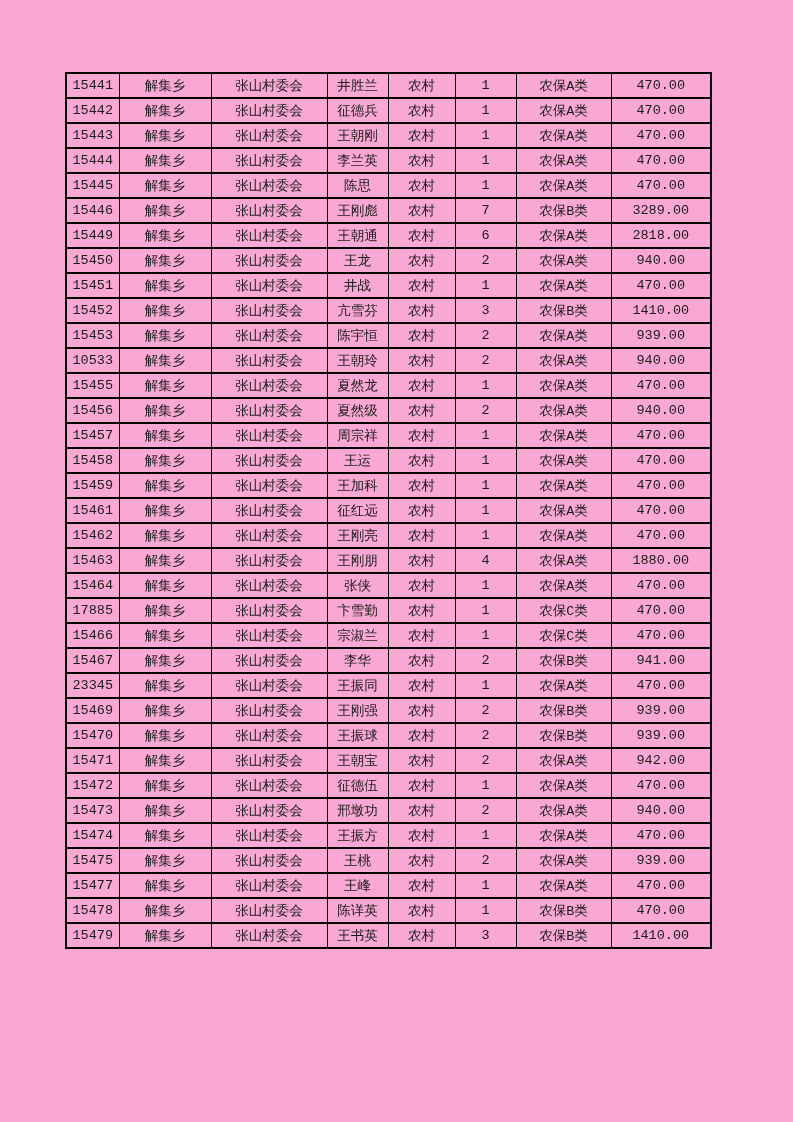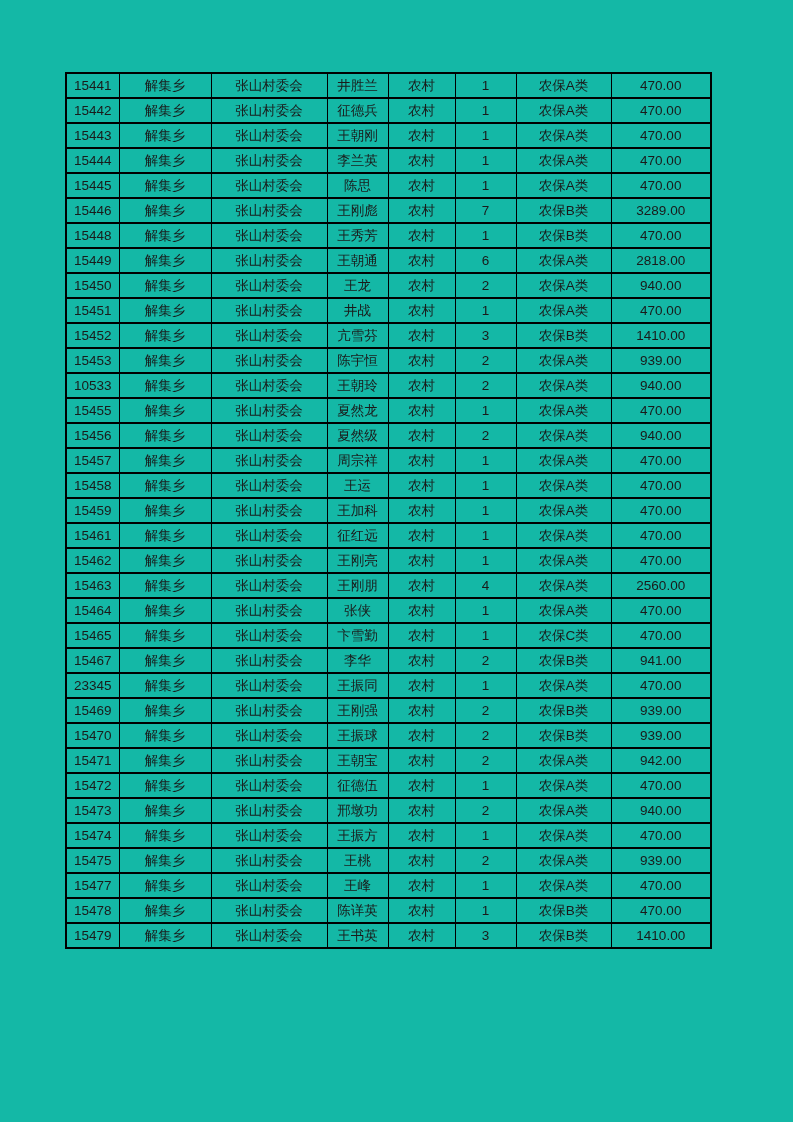--- a/index.html
+++ b/index.html
@@ -4,23 +4,23 @@
 <style>
   html, body {
     margin: 0;
     padding: 0;
     background: #ffffff;
   }
   .page {
     position: relative;
     width: 793px;
     height: 1122px;
-    background: #14b8a6;
+    background: #f9a8d4;
     overflow: hidden;
-    font-family: Liberation Sans, sans-serif;
+    font-family: Liberation Mono, monospace;
   }
   table.roster {
     position: absolute;
     left: 65px;
     top: 72px;
     border-collapse: collapse;
     table-layout: fixed;
     border: 2px solid #000000;
   }
   table.roster td {
@@ -117,30 +117,20 @@
           <td>15446</td>
           <td>解集乡</td>
           <td>张山村委会</td>
           <td>王刚彪</td>
           <td>农村</td>
           <td>7</td>
           <td>农保B类</td>
           <td>3289.00</td>
         </tr>
         <tr>
-          <td>15448</td>
-          <td>解集乡</td>
-          <td>张山村委会</td>
-          <td>王秀芳</td>
-          <td>农村</td>
-          <td>1</td>
-          <td>农保B类</td>
-          <td>470.00</td>
-        </tr>
-        <tr>
           <td>15449</td>
           <td>解集乡</td>
           <td>张山村委会</td>
           <td>王朝通</td>
           <td>农村</td>
           <td>6</td>
           <td>农保A类</td>
           <td>2818.00</td>
         </tr>
         <tr>
@@ -264,37 +254,47 @@
           <td>470.00</td>
         </tr>
         <tr>
           <td>15463</td>
           <td>解集乡</td>
           <td>张山村委会</td>
           <td>王刚朋</td>
           <td>农村</td>
           <td>4</td>
           <td>农保A类</td>
-          <td>2560.00</td>
+          <td>1880.00</td>
         </tr>
         <tr>
           <td>15464</td>
           <td>解集乡</td>
           <td>张山村委会</td>
           <td>张侠</td>
           <td>农村</td>
           <td>1</td>
           <td>农保A类</td>
           <td>470.00</td>
         </tr>
         <tr>
-          <td>15465</td>
+          <td>17885</td>
           <td>解集乡</td>
           <td>张山村委会</td>
           <td>卞雪勤</td>
+          <td>农村</td>
+          <td>1</td>
+          <td>农保C类</td>
+          <td>470.00</td>
+        </tr>
+        <tr>
+          <td>15466</td>
+          <td>解集乡</td>
+          <td>张山村委会</td>
+          <td>宗淑兰</td>
           <td>农村</td>
           <td>1</td>
           <td>农保C类</td>
           <td>470.00</td>
         </tr>
         <tr>
           <td>15467</td>
           <td>解集乡</td>
           <td>张山村委会</td>
           <td>李华</td>

